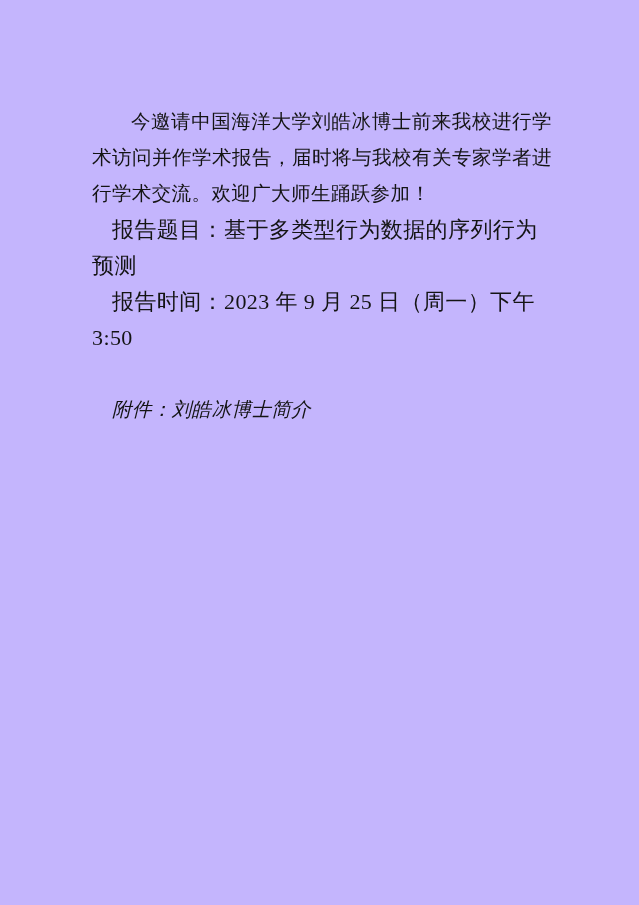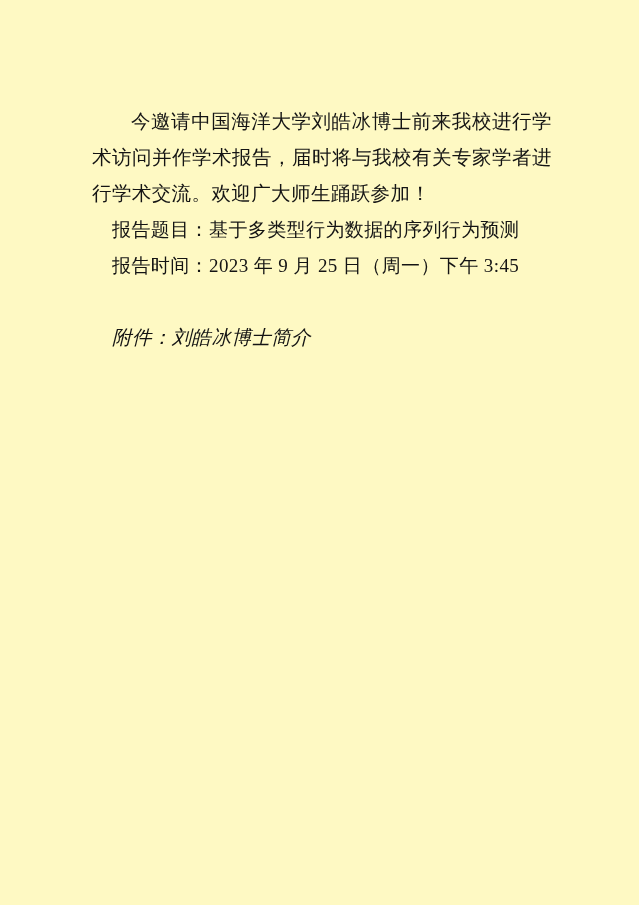--- a/index.html
+++ b/index.html
@@ -14,41 +14,41 @@
     color: #1a1a1a;
     position: relative;
     overflow: hidden;
   }
   .page {
     position: absolute;
     left: 0;
     top: 0;
     width: 639px;
     height: 905px;
-    background: #fef9c3;
+    background: #c4b5fd;
   }
   .body-block {
     position: absolute;
     left: 92px;
     top: 104px;
     width: 460px;
   }
   .para {
     font-size: 19.5px;
     line-height: 36px;
     letter-spacing: 0.4px;
     text-align: justify;
     margin: 0;
     color: #141414;
   }
   .para.indent {
     text-indent: 39px;
   }
   .field-line {
-    font-size: 19px;
+    font-size: 22px;
     line-height: 36px;
     letter-spacing: 0.4px;
     margin: 0;
     text-indent: 20px;
     color: #141414;
   }
   .spacer-line {
     height: 36px;
   }
   .attach-line {
@@ -81,21 +81,21 @@
 </head>
 <body>
 
 <div class="page">
 
   <div class="body-block">
     <p class="para indent">今邀请中国海洋大学刘皓冰博士前来我校进行学术访问并作学术报告，届时将与我校有关专家学者进行学术交流。欢迎广大师生踊跃参加！</p>
 
     <p class="field-line">报告题目：基于多类型行为数据的序列行为预测</p>
 
-    <p class="field-line">报告时间：2023 年 9 月 25 日（周一）下午 3:45</p>
+    <p class="field-line">报告时间：2023 年 9 月 25 日（周一）下午 3:50</p>
 
 
     <div class="spacer-line"></div>
 
     <p class="attach-line">附件：刘皓冰博士简介</p>
   </div>
 
 
 </div>
 

